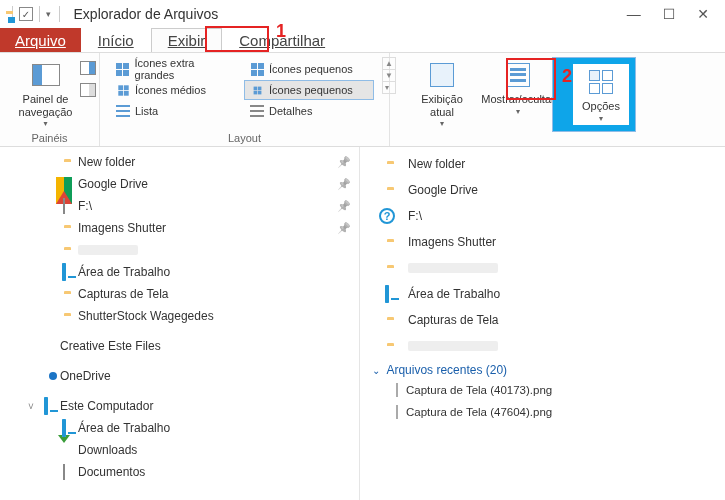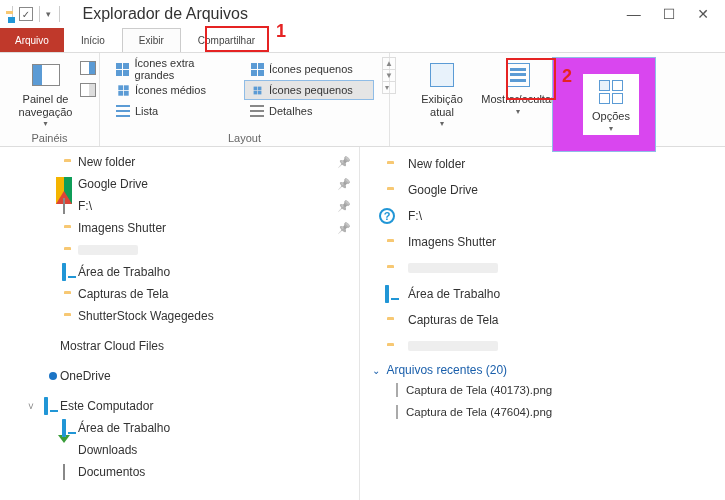--- a/index.html
+++ b/index.html
@@ -1,41 +1,41 @@
 <!DOCTYPE html>
 <html><head>
 <meta charset="utf-8">
 <style>
   * { box-sizing: border-box; font-family: "Segoe UI", Tahoma, sans-serif; }
   body { margin: 0; background: #fff; width: 725px; height: 500px; overflow: hidden; font-size: 12px; color: #333; position: relative; }
   
   .titlebar { height: 28px; display: flex; align-items: center; padding: 0 6px; }
   .titlebar .qat { display: flex; align-items: center; gap: 4px; }
   .titlebar .qat .sep { width: 1px; height: 16px; background: #ccc; margin: 0 2px; }
-  .titlebar .title { margin-left: 19px; font-size: 16px; color: #333; }
+  .titlebar .title { margin-left: 10px; font-size: 14px; color: #333; }
   .titlebar .winbtns { margin-left: auto; display: flex; gap: 22px; padding-right: 10px; font-size: 14px; color: #555; }
   
   .tabs { height: 24px; display: flex; align-items: stretch; }
-  .tab { padding: 3px 16px; font-size: 10px; color: #444; border: 1px solid transparent; display:flex; align-items:center; cursor: default; }
+  .tab { padding: 3px 16px; font-size: 15px; color: #444; border: 1px solid transparent; display:flex; align-items:center; cursor: default; text-decoration: underline; }
   .tab.file { background: #c0392b; color: #fff; padding: 3px 14px; }
   .tab.exibir { border: 1px solid #ccc; border-bottom: none; background: #fcfcfc; }
   
   .ribbon { border-top: 1px solid #ddd; border-bottom: 1px solid #ddd; background: #fdfdfd; height: 95px; display: flex; }
   .group { border-right: 1px solid #e3e3e3; padding: 4px 10px 2px 10px; display: flex; flex-direction: column; }
   .group-body { flex: 1; display: flex; align-items: flex-start; gap: 6px; }
   .group-label { text-align: center; font-size: 11px; color: #666; padding-top: 1px; }
   .vbtn { display: flex; flex-direction: column; align-items: center; justify-content: flex-start; width: 60px; padding: 2px 2px; gap:2px; text-align:center; font-size:11px; line-height:1.15;margin-left:14px; }
   .vbtn.small { width: 56px; }
   .vbtn .glyph { height: 32px; display:flex; align-items:center; justify-content:center; }
   .vbtn .dd { font-size: 8px; color: #666; margin-top:-1px; }
   .layout-grid { display: grid; grid-template-columns: repeat(2, 130px); grid-auto-rows: 20px; gap: 1px 4px; }
   .layout-item { display: flex; align-items: center; gap: 5px; padding: 1px 5px; font-size: 11px; border:1px solid transparent; }
   .layout-item.sel { background: #e5e5e5; border:1px solid #8fbce6; }
   .layout-icon { width:14px; height:14px; display:inline-flex; align-items:center; justify-content:center; }
-  .opcoes-wrap { border: 1px solid #8fbce6; background: #d946ef; padding: 16px; }
+  .opcoes-wrap { border: 1px solid #8fbce6; background: #0ea5e9; padding: 6px; }
   .opcoes-inner { background:#fff; }
   
   .annot-box1 { position:absolute; border:2px solid #e52323; pointer-events:none; }
   .annot-num { position:absolute; color:#e52323; font-size:18px; font-weight:bold; pointer-events:none; }
   
   .content { display:flex; height: calc(500px - 28px - 24px - 95px); }
   .navpane { width: 360px; border-right: 1px solid #e5e5e5; overflow:hidden; padding-top:4px; }
   .mainpane { flex:1; overflow:hidden; padding-top:4px; padding-left:4px; }
   .tree-row { display:flex; align-items:center; height:22px; padding-right:8px; font-size:12px; color:#333; }
   .tree-indent { display:inline-block; }
@@ -323,21 +323,21 @@
         </span>
         <span>ShutterStock Wagegedes</span>
       </div>
       <div style="height: 8px;"></div>
       <div class="tree-row">
         <span class="tree-indent" style="width: 24px;"></span>
         <span class="tree-exp"></span>
         <span class="tree-ico">
           <span><span class="ic-cc"></span></span>
         </span>
-        <span>Mostrar Cloud Files</span>
+        <span>Creative Este Files</span>
       </div>
       <div style="height: 8px;"></div>
       <div class="tree-row">
         <span class="tree-indent" style="width: 24px;"></span>
         <span class="tree-exp"></span>
         <span class="tree-ico">
           <span><span class="ic-cloud"></span></span>
         </span>
         <span>OneDrive</span>
       </div>

